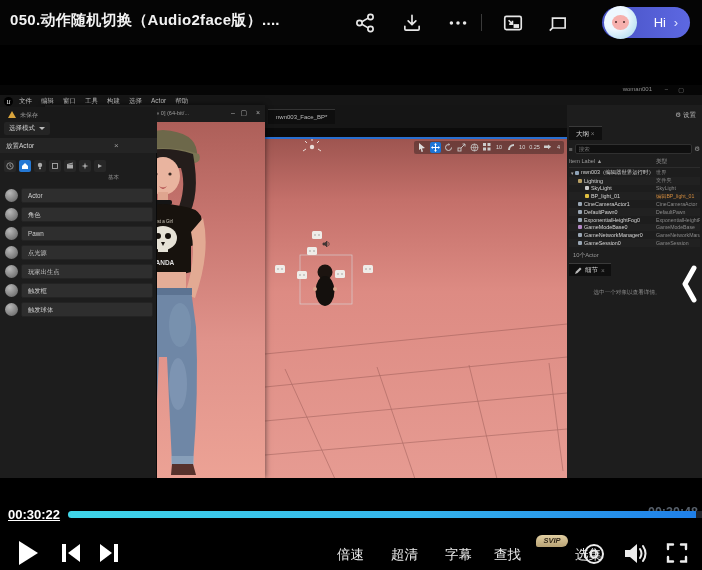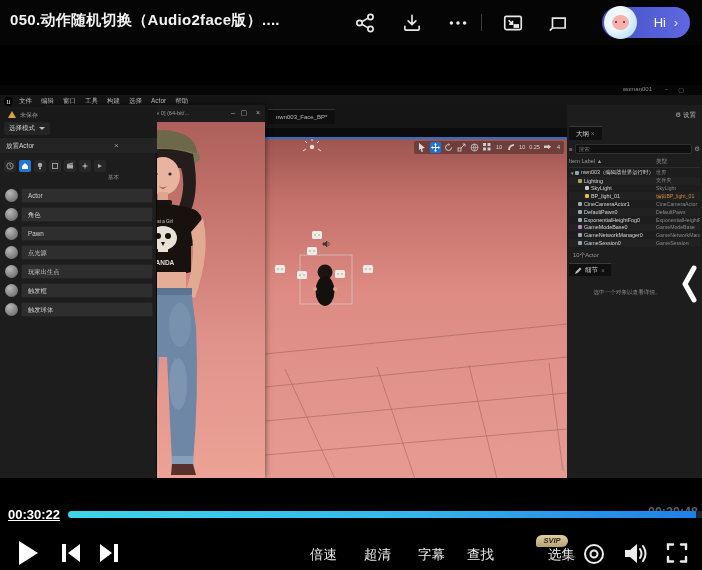--- a/index.html
+++ b/index.html
@@ -110,21 +110,21 @@
 
   
   .controls { position:absolute; left:0; top:478px; width:702px; height:92px; background:#000; }
   .time-cur { position:absolute; left:8px; top:29px; font-size:13px; font-weight:bold; color:#fff;text-decoration:underline; }
   .time-dur { position:absolute; right:4px; top:27px; font-size:12.5px; font-weight:bold; color:#57606b; z-index:0; }
   .progress { position:absolute; left:68px; top:33px; width:634px; height:7px; border-radius:4px 0 0 4px;
               background:#20242b; z-index:1; }
   .progress-fill { height:7px; border-radius:4px 0 0 4px;
                    background:linear-gradient(90deg,#3fd6e8 0%,#35b5ec 55%,#1f7fe8 100%); }
   .ctl-btn { position:absolute; cursor:pointer; }
-  .ctl-label { position:absolute; top:68px; width:54px; text-align:left; font-size:13.5px; color:#ececec; cursor:pointer; }
+  .ctl-label { position:absolute; top:68px; width:54px; text-align:right; font-size:13.5px; color:#ececec; cursor:pointer; }
   .svip { position:absolute; left:496px; top:57px; width:32px; height:12px; border-radius:6px 6px 6px 2px;
           background:linear-gradient(180deg,#e2cfa2,#b8a274); color:#33281a; font-size:7.5px; font-weight:bold;
           font-style:italic; text-align:center; line-height:12px;margin-left:40px; }
 </style>
 </head>
 <body>
 
 <div id="stage">
 
   <div class="topbar">

